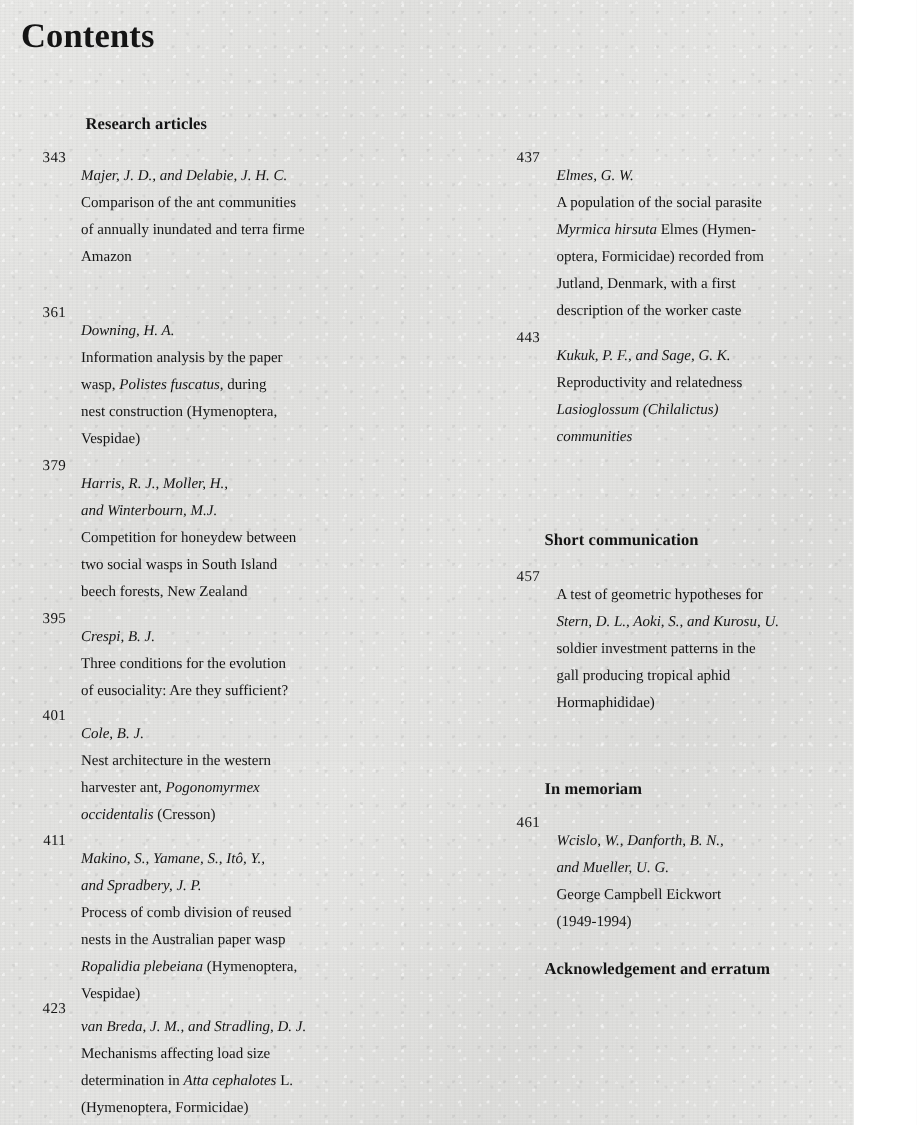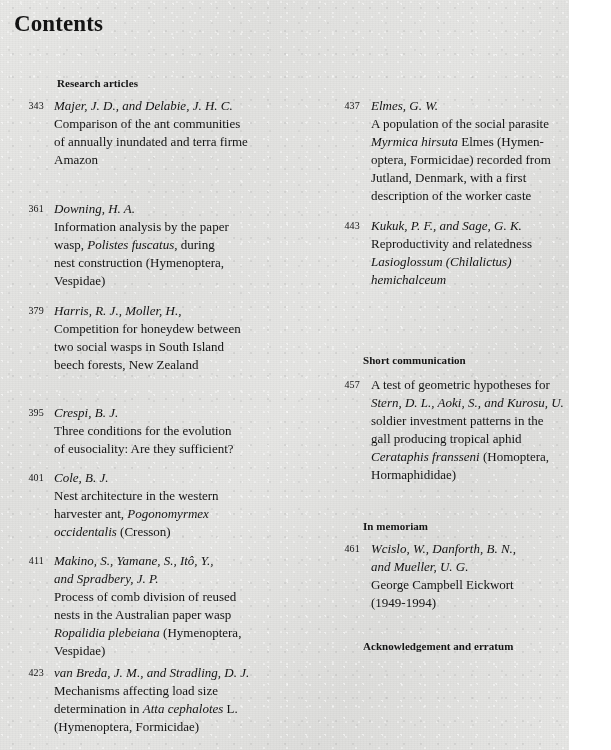--- a/index.html
+++ b/index.html
@@ -73,22 +73,22 @@
     top: 0;
     width: 36px;
     text-align: right;
     font-size: 10px;
     line-height: 18px;
     letter-spacing: 0.2px;
   }
   .entry .body {
     position: absolute;
     left: 46px;
-    top: 0;
-    font-size: 13px;
+    top: 12px;
+    font-size: 10px;
     line-height: 18px;
     white-space: nowrap;
   }
   .entry .body .ln { display: block; white-space: nowrap; }
   .entry .body .ln.authors { font-style: italic; }
   i { font-style: italic; }
 
   .col-right .entry .pageno { width: 34px; }
   .col-right .entry .body  { left: 45px; }
 
@@ -140,20 +140,21 @@
           <span class="ln">Information analysis by the paper</span>
           <span class="ln">wasp, <i>Polistes fuscatus</i>, during</span>
           <span class="ln">nest construction (Hymenoptera,</span>
           <span class="ln">Vespidae)</span>
         </span>
       </div>
       <div class="entry" style="top: 302px; left: 8px;">
         <span class="pageno">379</span>
         <span class="body">
           <span class="ln authors">Harris, R. J., Moller, H.,</span>
+          <span class="ln authors">and Winterbourn, M.J.</span>
           <span class="ln">Competition for honeydew between</span>
           <span class="ln">two social wasps in South Island</span>
           <span class="ln">beech forests, New Zealand</span>
         </span>
       </div>
       <div class="entry" style="top: 404px; left: 8px;">
         <span class="pageno">395</span>
         <span class="body">
           <span class="ln authors">Crespi, B. J.</span>
           <span class="ln">Three conditions for the evolution</span>
@@ -204,31 +205,30 @@
           <span class="ln">Jutland, Denmark, with a first</span>
           <span class="ln">description of the worker caste</span>
         </span>
       </div>
       <div class="entry" style="top: 217px; left: 8px;">
         <span class="pageno">443</span>
         <span class="body">
           <span class="ln authors">Kukuk, P. F., and Sage, G. K.</span>
           <span class="ln">Reproductivity and relatedness</span>
           <span class="ln authors">Lasioglossum (Chilalictus)</span>
-          <span class="ln authors">hemichalceum</span>
+          <span class="ln authors">communities</span>
         </span>
       </div>
       <div class="entry" style="top: 376px; left: 8px;">
         <span class="pageno">457</span>
         <span class="body">
           <span class="ln">A test of geometric hypotheses for</span>
           <span class="ln authors">Stern, D. L., Aoki, S., and Kurosu, U.</span>
           <span class="ln">soldier investment patterns in the</span>
           <span class="ln">gall producing tropical aphid</span>
-          <span class="ln"><i>Cerataphis fransseni</i> (Homoptera,</span>
           <span class="ln">Hormaphididae)</span>
         </span>
       </div>
       <div class="entry" style="top: 540px; left: 8px;">
         <span class="pageno">461</span>
         <span class="body">
           <span class="ln authors">Wcislo, W., Danforth, B. N.,</span>
           <span class="ln authors">and Mueller, U. G.</span>
           <span class="ln">George Campbell Eickwort</span>
           <span class="ln">(1949-1994)</span>

